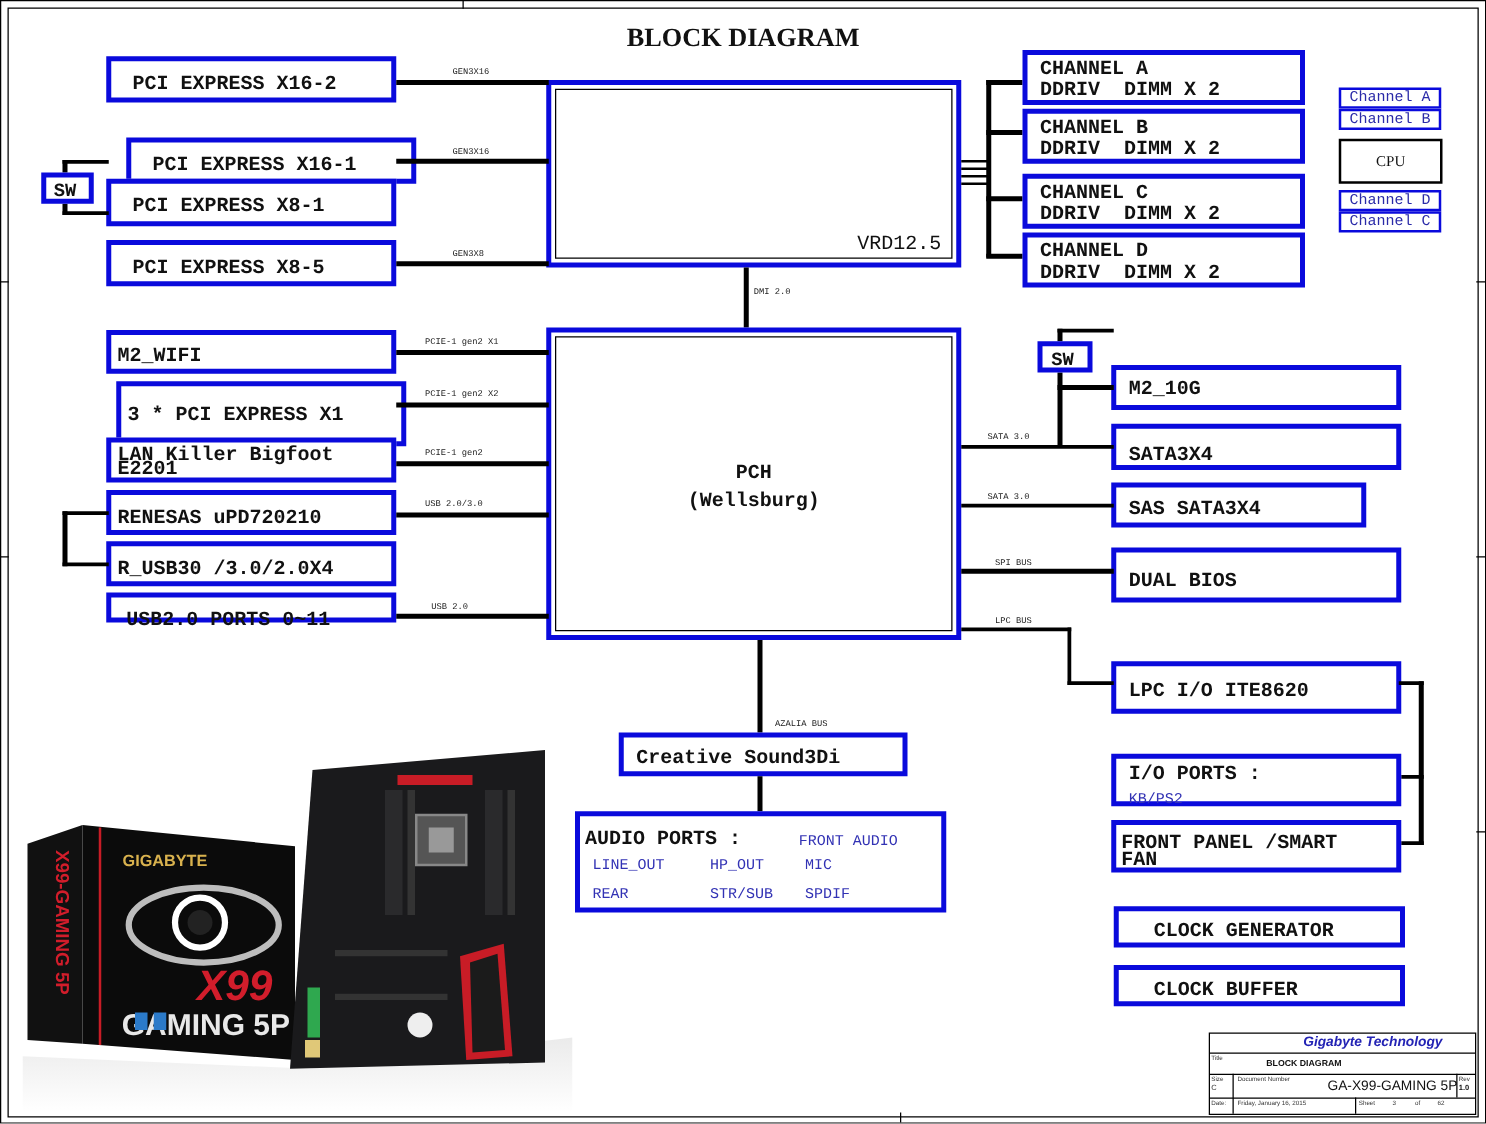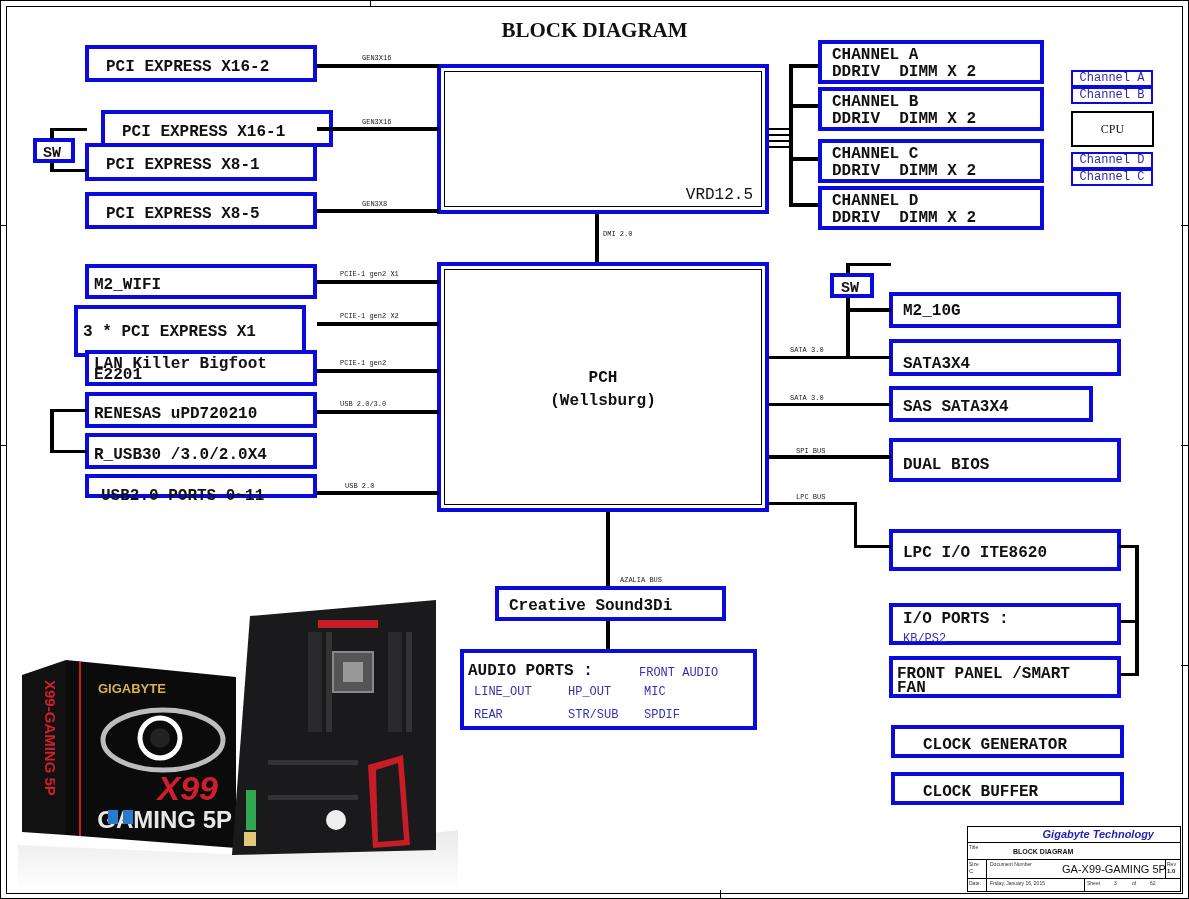--- a/index.html
+++ b/index.html
@@ -117,21 +117,21 @@
   <div class="bus" style="left:603px;top:230px">DMI 2.0</div>
 
   <div class="big" style="left:437px;top:262px;width:332px;height:250px">
     <div class="in"></div>
     <div class="label" style="top:101px">PCH</div>
     <div class="label" style="top:124px">(Wellsburg)</div>
   </div>
 
   <div class="blk" style="left:85px;top:264px;width:232px;height:35px">
     <span class="t" style="left:5px;top:9px">M2_WIFI</span></div>
-  <div class="blk" style="left:74px;top:305px;width:232px;height:52px">
+  <div class="blk" style="left:93px;top:305px;width:232px;height:52px">
     <span class="t" style="left:5px;top:15px">3 * PCI EXPRESS X1</span></div>
   <div class="blk" style="left:85px;top:350px;width:232px;height:36px;line-height:11px">
     <span class="t" style="left:5px;top:5px">LAN Killer Bigfoot
 E2201</span></div>
   <div class="blk" style="left:85px;top:392px;width:232px;height:36px">
     <span class="t" style="left:5px;top:10px">RENESAS uPD720210</span></div>
   <div class="blk" style="left:85px;top:433px;width:232px;height:36px">
     <span class="t" style="left:5px;top:10px">R_USB30 /3.0/2.0X4</span></div>
   <div class="blk" style="left:85px;top:474px;width:232px;height:24px">
     <span class="t" style="left:12px;top:10px">USB2.0 PORTS 0~11</span></div>

